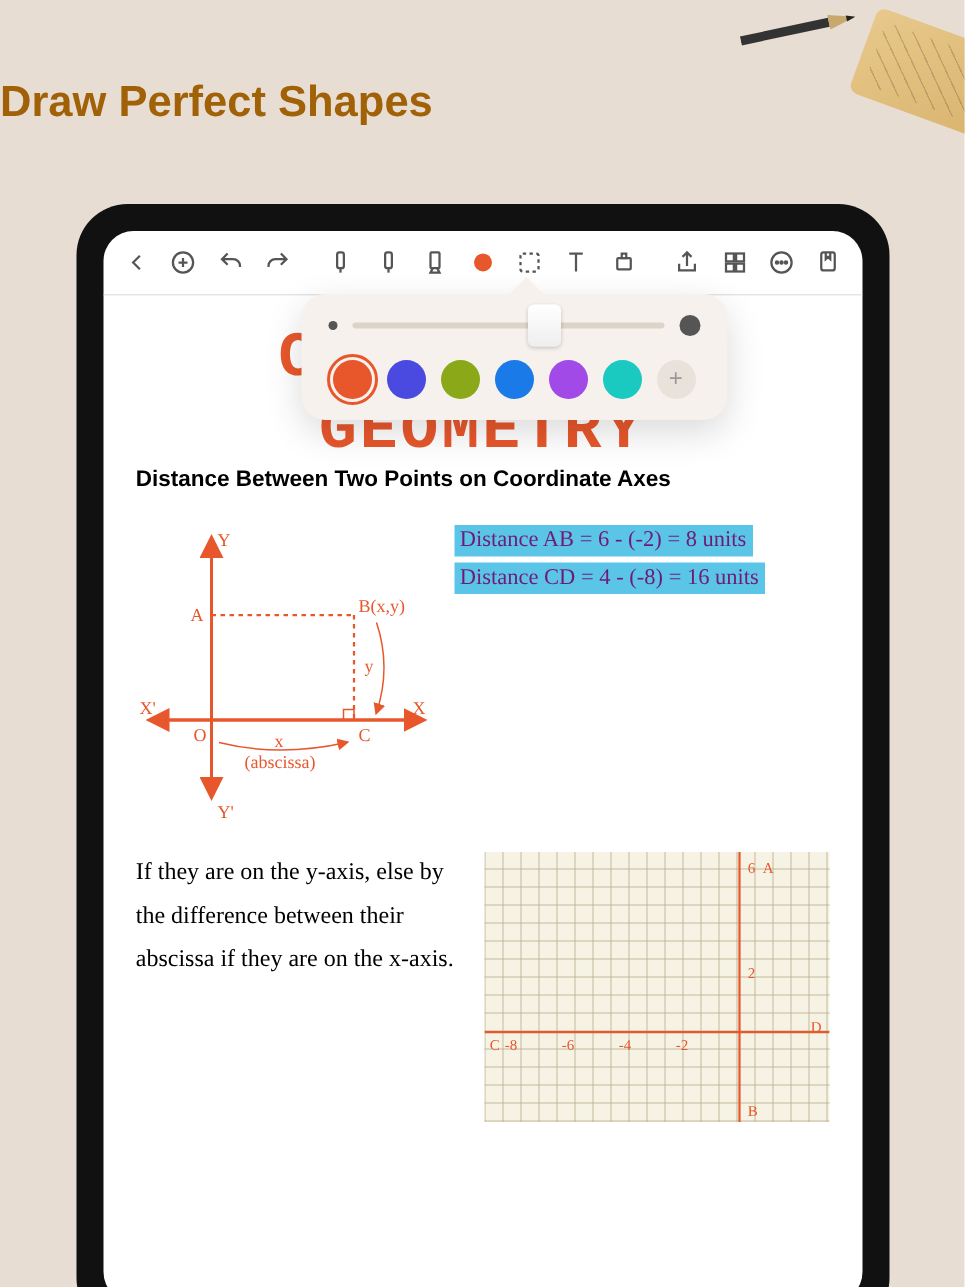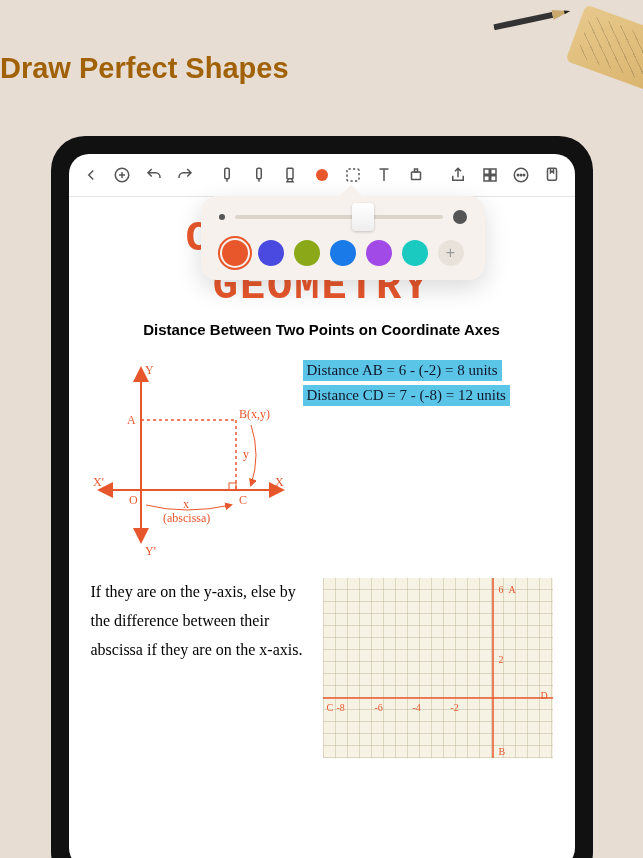--- a/index.html
+++ b/index.html
@@ -98,22 +98,21 @@
   font-size: 42px;
   font-weight: bold;
   color: #e8572c;
   text-align: center;
   letter-spacing: 2px;
   margin-top: 4px;
 }
 .doc-subtitle {
   font-size: 15px;
   font-weight: 700;
-  text-align: center;
-  margin-top: 10px;
+  margin-top: 0;
 }
 
 .content-row {
   display: flex;
   gap: 12px;
   margin-top: 22px;
 }
 
 .axes-diagram {
   width: 200px;
@@ -122,21 +121,21 @@
 }
 
 .right-col {
   flex: 1;
   font-family: 'Comic Sans MS', cursive;
   font-size: 15px;
 }
 
 .hl {
   background: #5bc5e8;
-  color: #0f172a;
+  color: #701a75;
   padding: 2px 4px;
   display: inline-block;
   margin-bottom: 4px;
   font-family: 'Comic Sans MS', cursive;
 }
 
 .note-text {
   line-height: 1.7;
   margin-top: 6px;
 }
@@ -401,21 +400,21 @@
             <text x="152" y="98">y</text>
             <text x="92" y="148">x</text>
             <text x="72" y="162">(abscissa)</text>
           </g>
           <path d="M55 145 Q95 155 140 145" fill="none" stroke="#e8572c" marker-end="url(#arr)"></path>
           <path d="M160 65 Q170 95 160 125" fill="none" stroke="#e8572c" marker-end="url(#arr)"></path>
         </svg>
 
         <div class="right-col">
           <div><span class="hl">Distance  AB = 6 - (-2) = 8 units</span></div>
-          <div><span class="hl">Distance  CD = 7 - (-8) = 12 units</span></div>
+          <div><span class="hl">Distance  CD = 4 - (-8) = 16 units</span></div>
         </div>
       </div>
 
       <div class="bottom-row">
         <div class="left-note">If they are on the y-axis, else by the difference between their abscissa if they are on the x-axis.</div>
         <div class="grid-chart">
           <svg style="position:absolute;inset:0" width="230" height="180">
             <line x1="170" y1="0" x2="170" y2="180" stroke="#e8572c" stroke-width="1.5"></line>
             <line x1="0" y1="120" x2="230" y2="120" stroke="#e8572c" stroke-width="1.5"></line>
           </svg>

